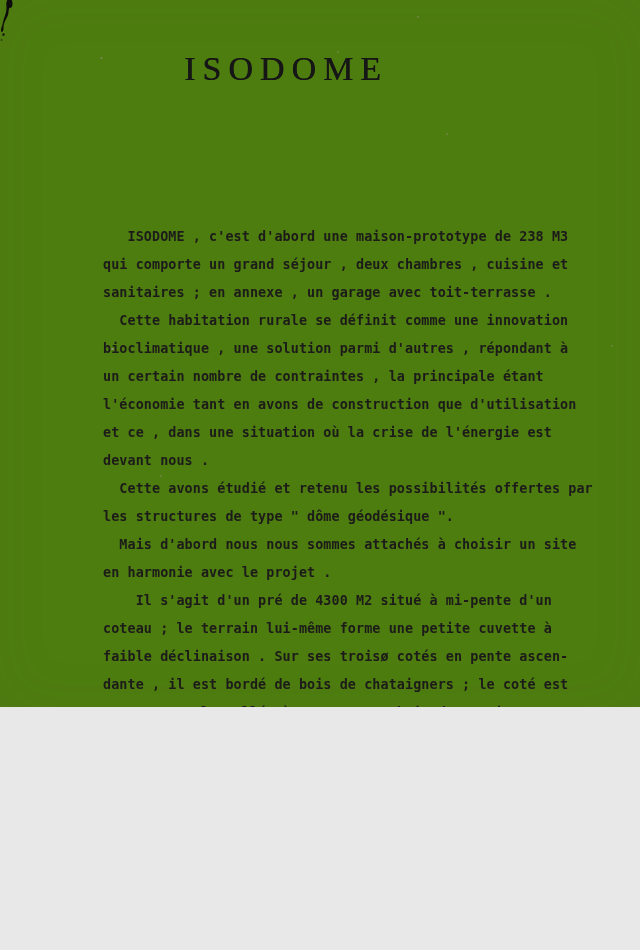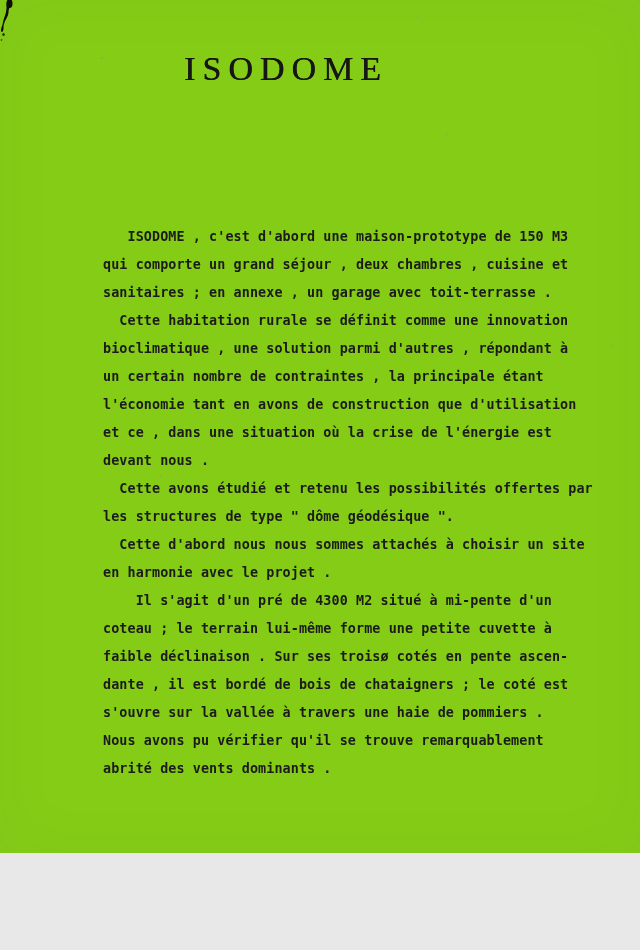--- a/index.html
+++ b/index.html
@@ -3,22 +3,22 @@
 <meta charset="utf-8">
 <style>
   html, body {
     margin: 0;
     padding: 0;
     background: #e8e8e8;
   }
   .page {
     position: relative;
     width: 640px;
-    height: 853px;
-    background: #84cc16;
+    height: 707px;
+    background: #4d7c0f;
     overflow: hidden;
     box-shadow: inset 0 0 60px rgba(120,110,90,0.05);
   }
   
   .speck {
     position: absolute;
     width: 2px;
     height: 2px;
     border-radius: 50%;
     background: #9a958c;
@@ -83,32 +83,32 @@
   <svg class="ink-smudge" viewBox="0 0 20 46" xmlns="http://www.w3.org/2000/svg" aria-hidden="true">
     <path d="M9,0 C11,2 12,4 10,7 C8,10 9,12 8,15 C7,18 5,20 4,24 C3,27 4,29 3,31 C2,33 1,32 1,30 C1,27 3,25 3,22 C4,18 5,16 6,12 C7,8 6,4 7,1 Z" fill="#0e0d0c"></path>
     <ellipse cx="9.5" cy="3.5" rx="3" ry="4.5" fill="#0e0d0c"></ellipse>
     <ellipse cx="3.5" cy="34.5" rx="1.2" ry="1.5" fill="#0e0d0c" opacity="0.85"></ellipse>
     <ellipse cx="1.5" cy="40" rx="0.8" ry="1" fill="#0e0d0c" opacity="0.6"></ellipse>
   </svg>
 
   <div class="doc-title">ISODOME</div>
 
   <div class="body-text">
-    <p class="para">   ISODOME , c'est d'abord une maison-prototype de 150 M3
+    <p class="para">   ISODOME , c'est d'abord une maison-prototype de 238 M3
 qui comporte un grand séjour , deux chambres , cuisine et
 sanitaires ; en annexe , un garage avec toit-terrasse .</p>
     <p class="para">  Cette habitation rurale se définit comme une innovation
 bioclimatique , une solution parmi d'autres , répondant à
 un certain nombre de contraintes , la principale étant
 l'économie tant en avons de construction que d'utilisation
 et ce , dans une situation où la crise de l'énergie est
 devant nous .</p>
     <p class="para">  Cette avons étudié et retenu les possibilités offertes par
 les structures de type " dôme géodésique ".</p>
-    <p class="para">  Cette d'abord nous nous sommes attachés à choisir un site
+    <p class="para">  Mais d'abord nous nous sommes attachés à choisir un site
 en harmonie avec le projet .</p>
     <p class="para gap-before">    Il s'agit d'un pré de 4300 M2 situé à mi-pente d'un
 coteau ; le terrain lui-même forme une petite cuvette à
 faible déclinaison . Sur ses troisø cotés en pente ascen-
 dante , il est bordé de bois de chataigners ; le coté est
 s'ouvre sur la vallée à travers une haie de pommiers .
 Nous avons pu vérifier qu'il se trouve remarquablement
 abrité des vents dominants .</p>
   </div>
 

